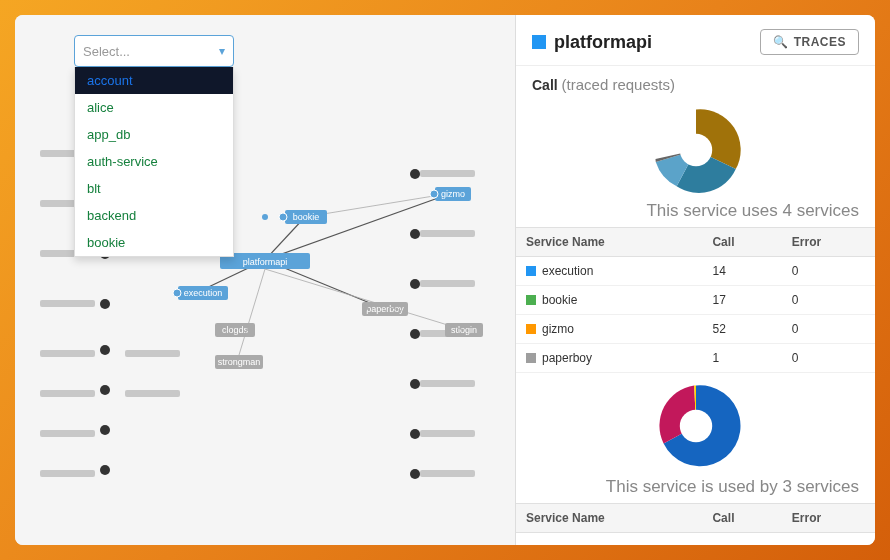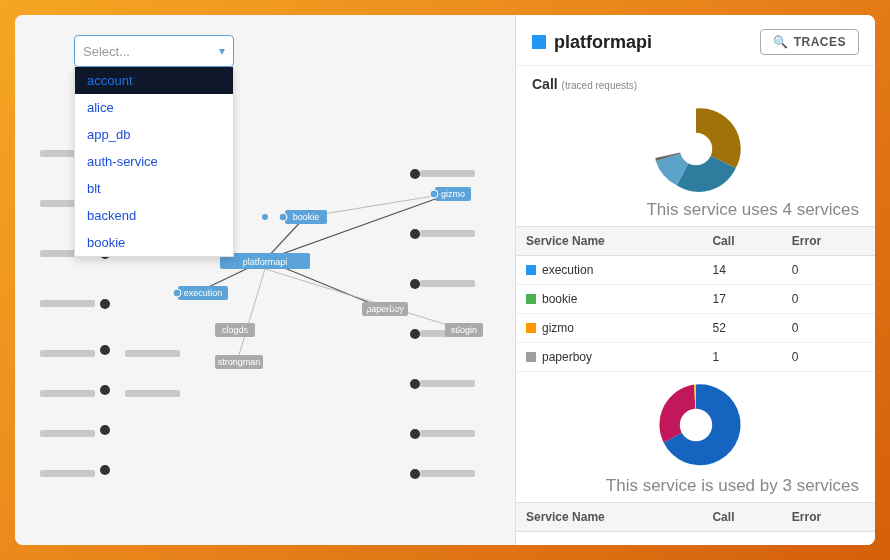--- a/index.html
+++ b/index.html
@@ -64,21 +64,21 @@
       border-top: none;
       box-shadow: 0 4px 8px rgba(0,0,0,0.15);
       position: absolute;
       top: 32px;
       left: 0;
       z-index: 200;
     }
     .dropdown-item {
       padding: 6px 12px;
       font-size: 13px;
-      color: #1d4ed8;
+      color: #15803d;
       cursor: pointer;
     }
     .dropdown-item.selected {
       background: #0f172a;
       color: #1a73e8;
     }
     
     .right-panel {
       width: 360px;
       background: white;
@@ -122,21 +122,21 @@
       cursor: pointer;
       letter-spacing: 0.5px;
     }
     .section-title {
       padding: 10px 16px 4px 16px;
       font-size: 14px;
       font-weight: 600;
       color: #333;
     }
     .section-subtitle {
-      font-size: 10px;
+      font-size: 15px;
       font-weight: 400;
       color: #888;
     }
     .chart-container {
       display: flex;
       flex-direction: column;
       align-items: center;
       padding: 8px 0 4px 0;
     }
     .pie-chart {

